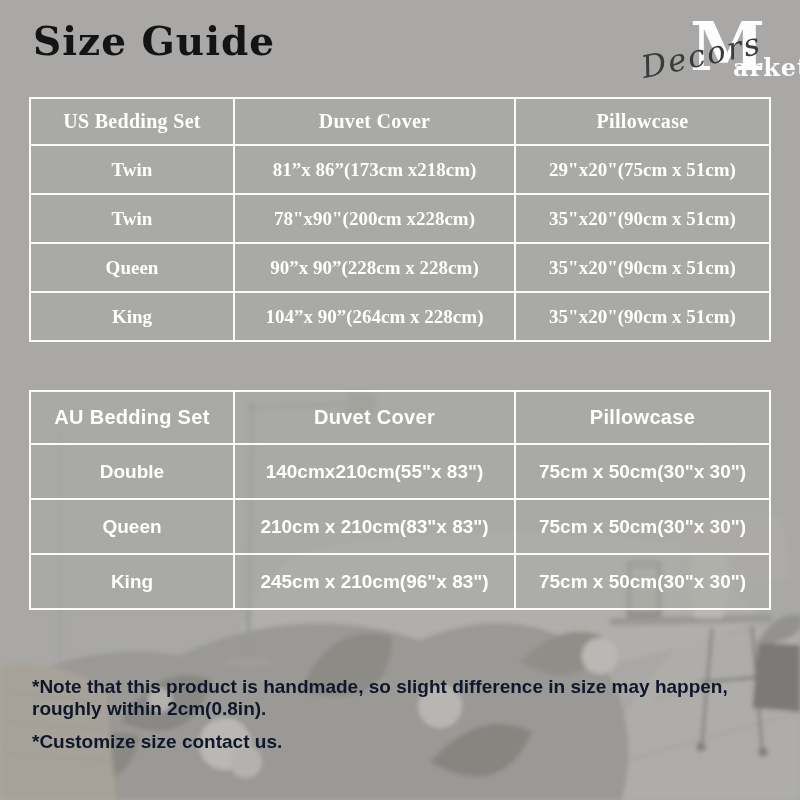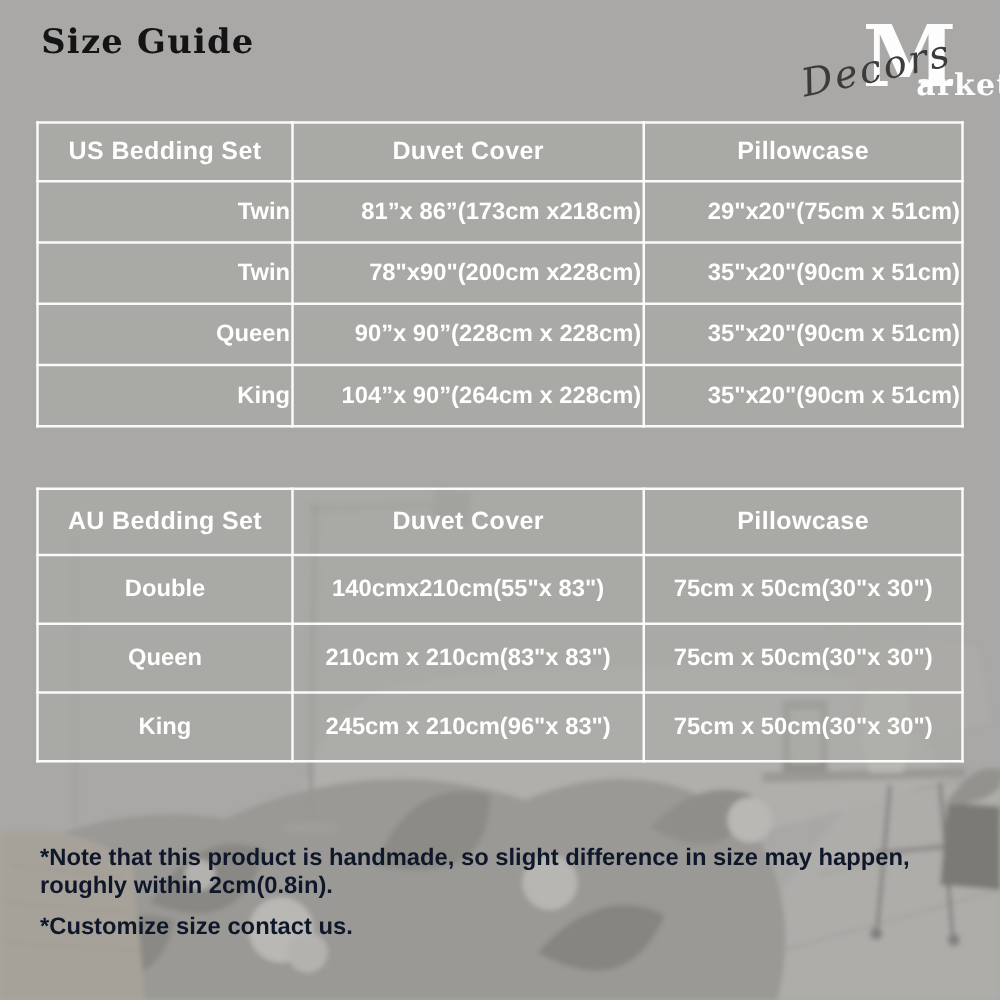--- a/index.html
+++ b/index.html
@@ -5,21 +5,21 @@
   html,body{margin:0;padding:0;}
   body{
     width:800px;height:800px;position:relative;overflow:hidden;
     background:#a9a8a6;
     font-family:"Liberation Sans", sans-serif;
   }
   .bg-svg{position:absolute;left:0;top:0;width:800px;height:800px;}
   .page-title{
     position:absolute;left:33px;top:18px;margin:0;
     font-family:"DejaVu Serif", serif;
-    font-size:27px;font-weight:700;color:#141414;letter-spacing:1px;
+    font-size:39px;font-weight:700;color:#141414;letter-spacing:1px;
   }
   .logo{position:absolute;left:638px;top:10px;width:155px;height:85px;}
   .logo-m{
     position:absolute;left:52px;top:2px;
     font-family:"DejaVu Serif", serif;font-size:68px;line-height:1;
     font-weight:700;color:#fdfdfd;
   }
   .logo-script{
     position:absolute;left:2px;top:24px;width:150px;
     font-family:"DejaVu Serif", serif;font-style:italic;
@@ -28,32 +28,32 @@
   }
   .logo-rest{
     position:absolute;left:95px;top:43px;
     font-family:"DejaVu Serif", serif;font-weight:700;
     font-size:24px;color:#fdfdfd;letter-spacing:1px;
   }
   table.size-table{
     position:absolute;left:29px;width:740px;
     border-collapse:collapse;table-layout:fixed;
   }
-  table.us{top:97px;}
+  table.us{top:97px;font-family:Liberation Serif, serif;}
   table.au{top:390px;border-radius:18px;}
   .size-table th,.size-table td{
     border:2px solid rgba(255,255,255,0.95);
     background:rgba(170,169,166,0.55);
     color:#ffffff;text-align:center;vertical-align:middle;
     overflow:hidden;white-space:nowrap;
   }
   .size-table th{font-size:20px;font-weight:700;letter-spacing:0.3px;}
   .size-table td{font-size:19px;font-weight:600;}
   table.us th{height:43px;}
-  table.us td{height:45px;text-align:right;}
+  table.us td{height:45px;}
   table.au th{height:49px;}
   table.au td{height:51px;}
   col.c1{width:204px;} col.c2{width:281px;} col.c3{width:255px;}
   .footnotes{position:absolute;left:32px;top:676px;width:760px;color:#0f172a;}
   .footnotes p{
     margin:0;font-size:19px;font-weight:700;line-height:22px;white-space:nowrap;
   }
   .footnotes p.gap{margin-top:11px;}
 </style>
 </head>

